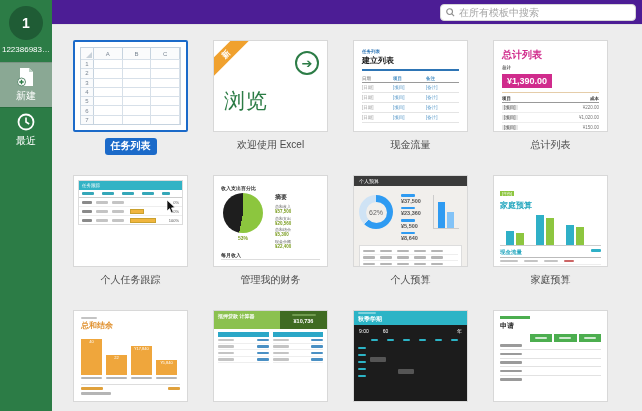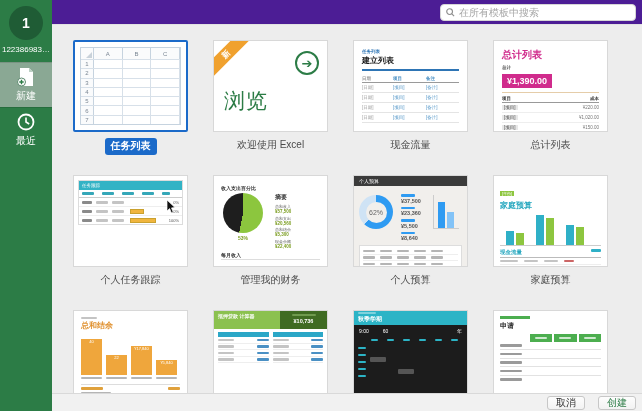--- a/index.html
+++ b/index.html
@@ -658,24 +658,20 @@
               <div class="app12-r" style="border-bottom:none">
                   <span class="sk"></span>
                 </div>
             </div>
           </div>
         </div>
 
       </div>
     </div>
 
-    <div class="footer">
-      <button class="btn">取消</button>
-      <button class="btn create">创建</button>
-    </div>
   </div>
 </div>
 
 <div class="cursor">
   <svg width="10" height="14" viewBox="0 0 10 14">
       <path d="M1 0l0 11 2.6-2.4 1.7 4.2 1.9-.8-1.7-4.1 3.5-.3z" fill="#111" stroke="#fff" stroke-width="0.7"></path>
     </svg>
 </div>
 
 </body></html>

